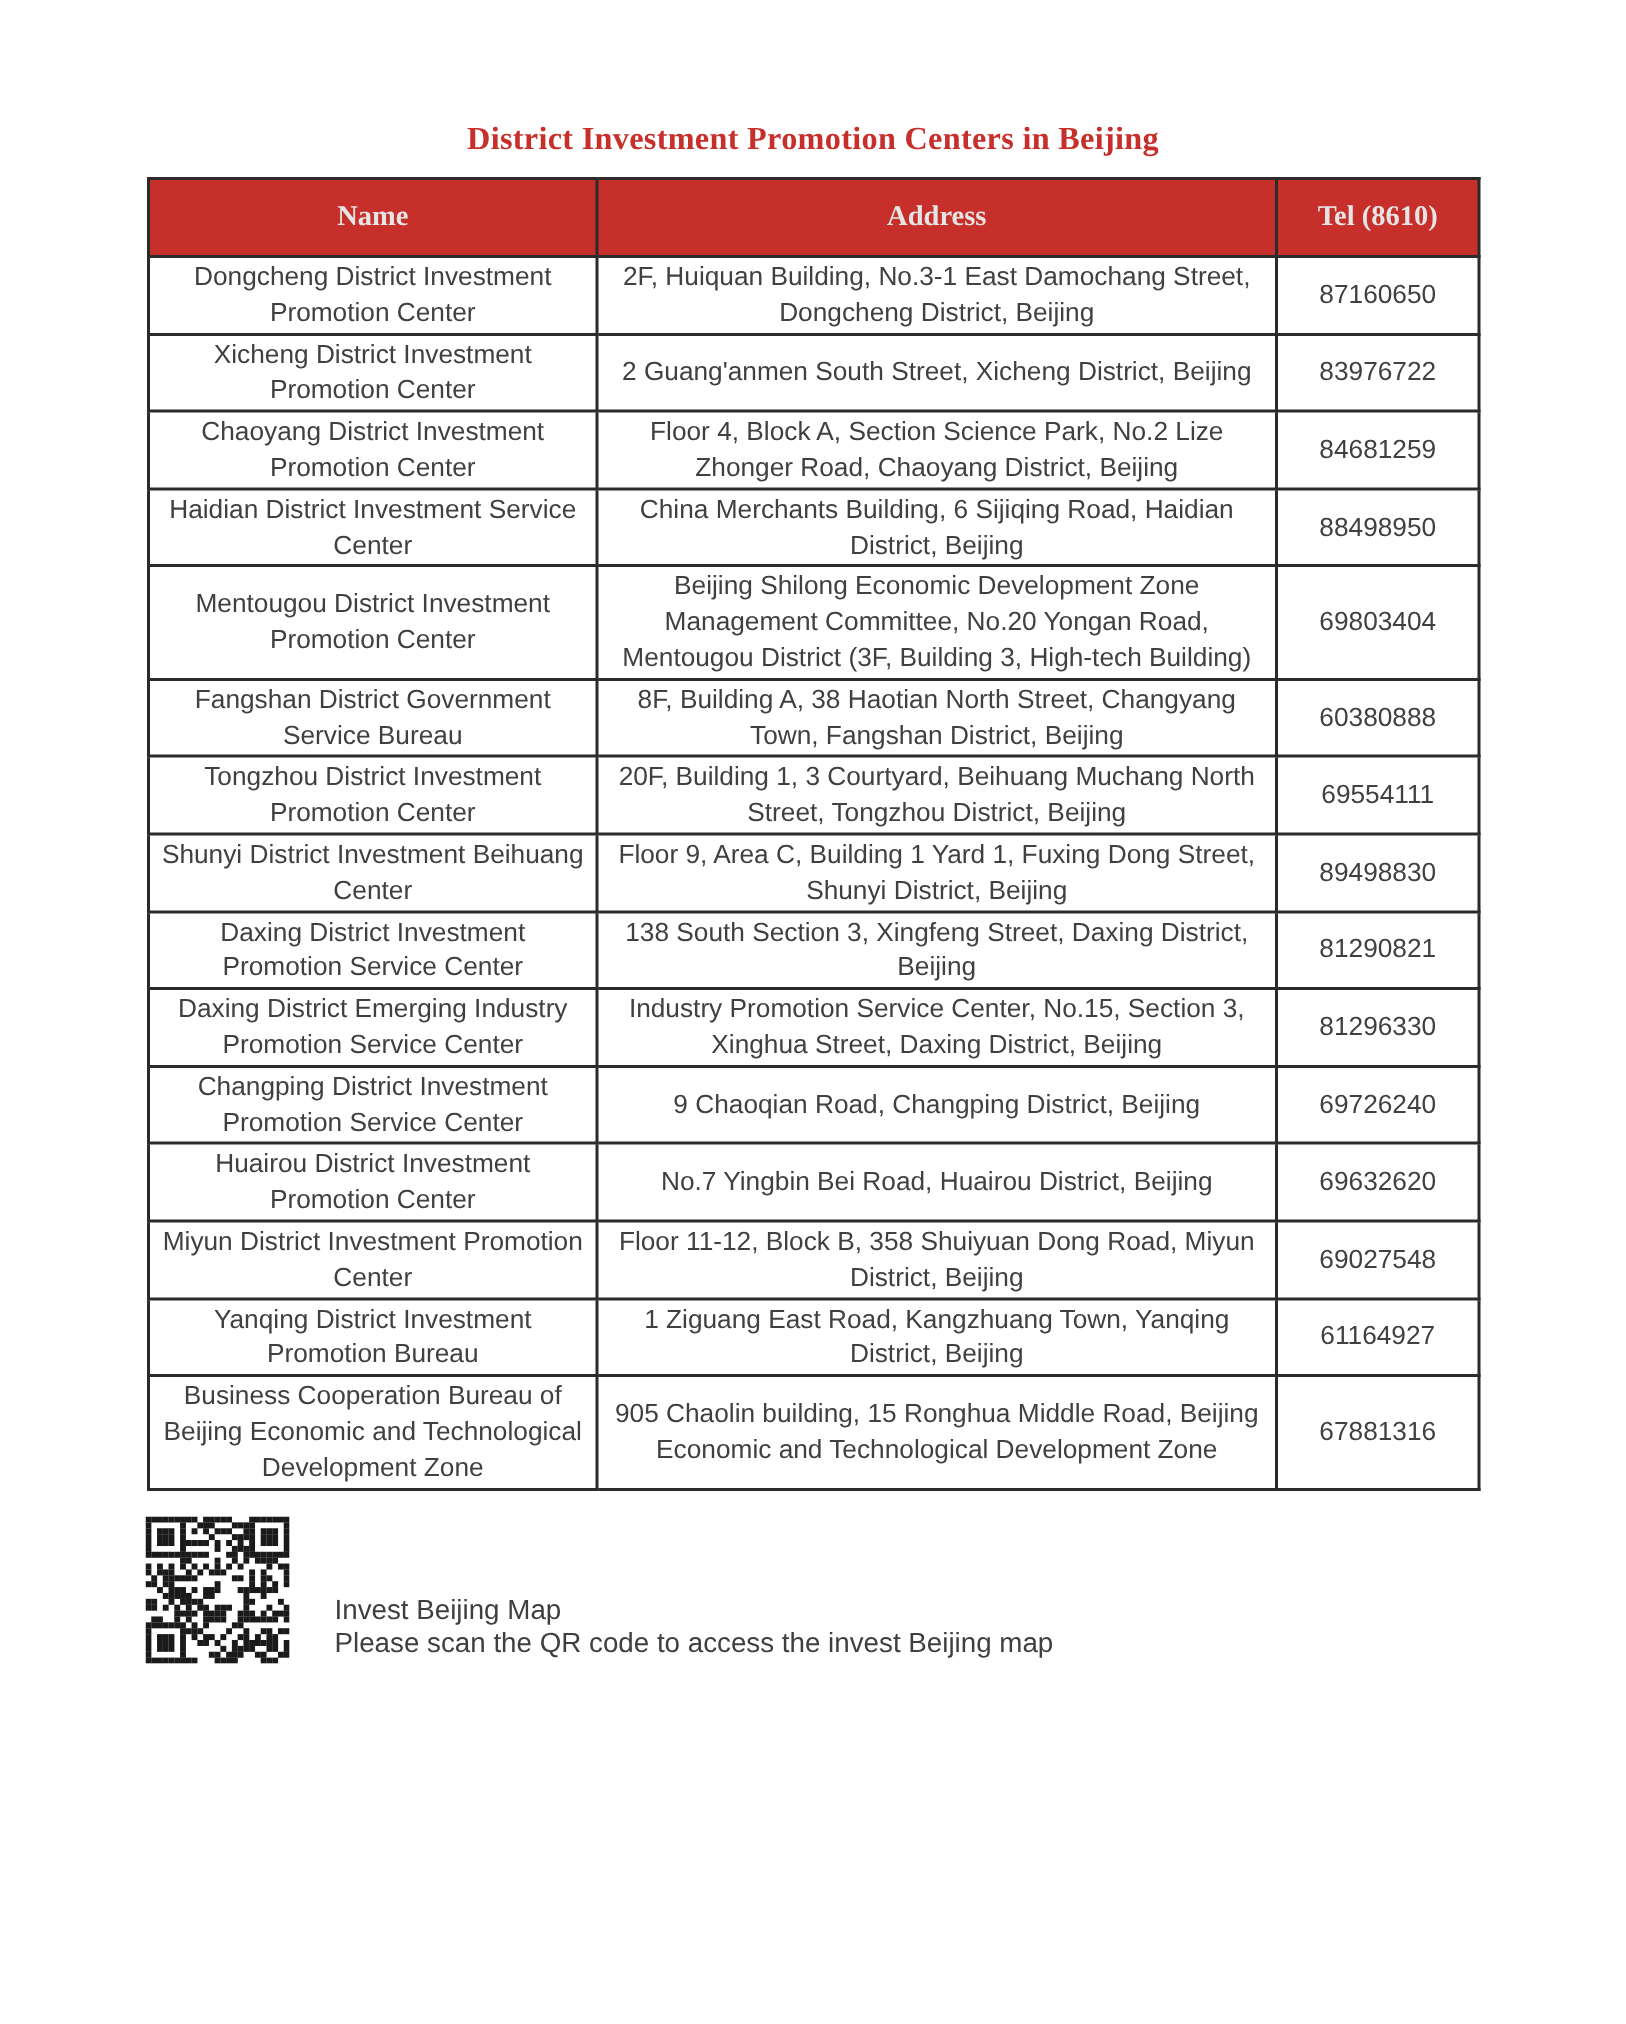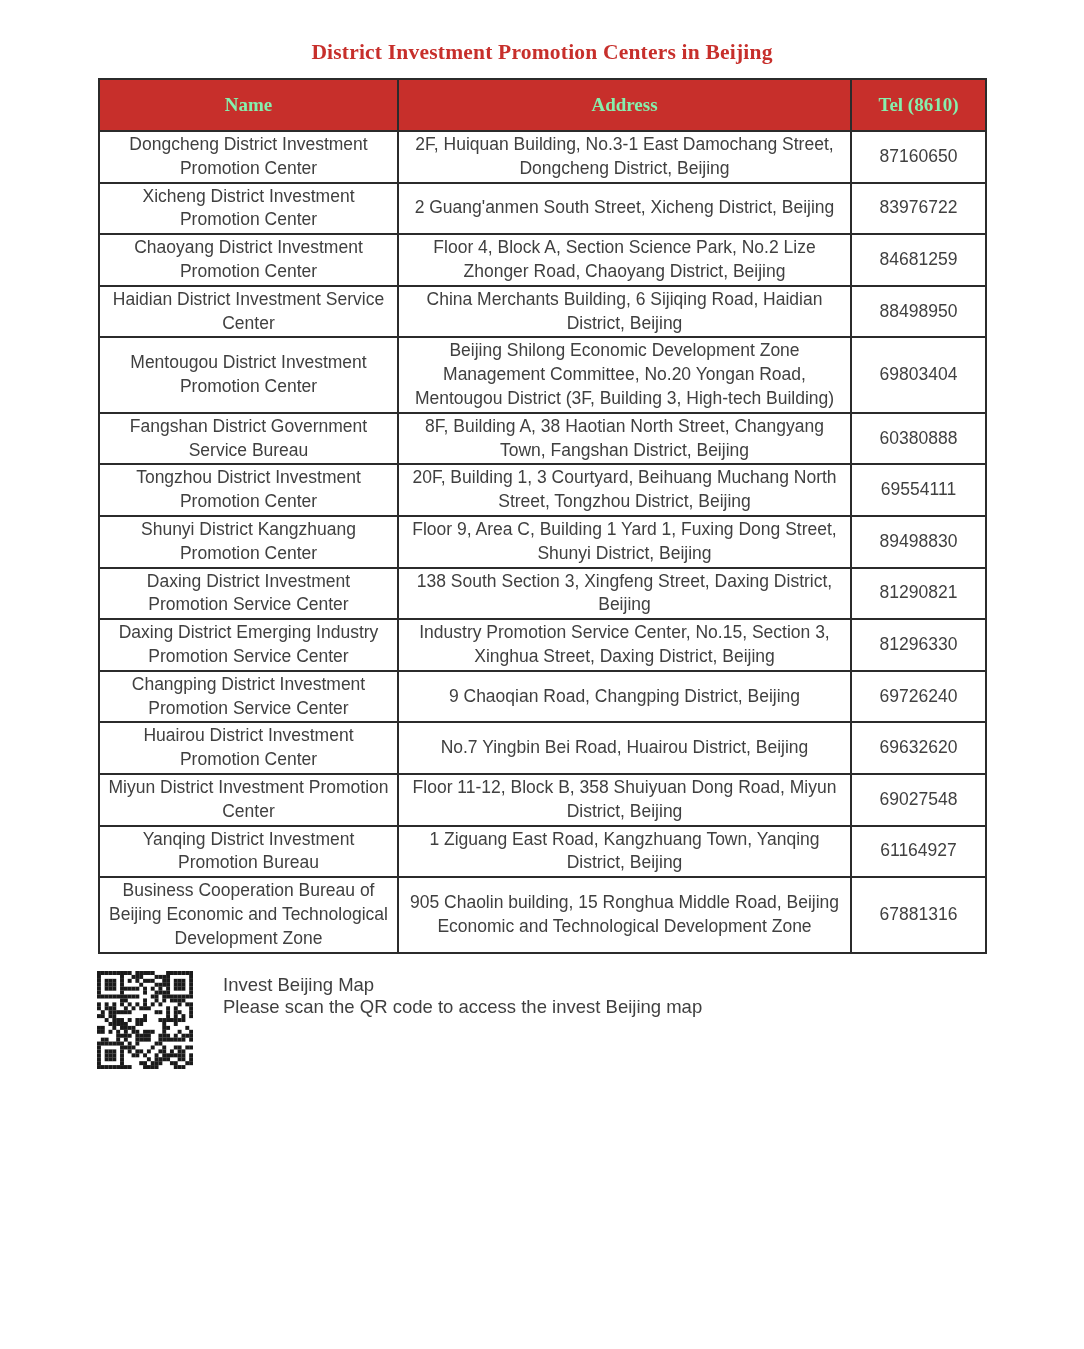--- a/index.html
+++ b/index.html
@@ -9,40 +9,40 @@
   }
   html,body{margin:0;padding:0;}
   body{
     width:1084px;height:1349px;
     background:#ffffff;
     font-family:"Liberation Sans", sans-serif;
     overflow:hidden;
   }
   .page-title{
     margin:0;
-    padding-top:40px;
+    padding-top:80px;
     text-align:center;
     font-family:"Liberation Serif", serif;
     font-weight:bold;
     font-size:21.5px;
     color:var(--red);
     letter-spacing:.2px;
   }
   table.centers{
     border-collapse:collapse;
     table-layout:fixed;
     width:887px;
     margin:13px 0 0 98px;
   }
   table.centers col.c-name{width:299px;}
   table.centers col.c-address{width:453px;}
   table.centers col.c-tel{width:135px;}
   table.centers th{
     background:var(--red);
-    color:#86efac;
+    color:#e5e5e5;
     font-family:"Liberation Serif", serif;
     font-weight:bold;
     font-size:19px;
     padding:14px 4px;
     border:2px solid var(--border);
     text-align:center;
   }
   table.centers td{
     border:2px solid var(--border);
     color:var(--text);
@@ -59,21 +59,21 @@
   }
   .qr-box{
     width:96px;height:98px;
     flex:0 0 auto;
   }
   .qr-box svg{display:block;width:96px;height:98px;}
   .footer-text{
     margin-left:30px;
     display:flex;
     flex-direction:column;
-    justify-content:flex-start;
+    justify-content:flex-end;
     padding:3px 0 2px 0;
     color:#3f3f3f;
     font-size:18.5px;
   }
   .footer-text p{margin:0;line-height:1.2;}
 </style>
 </head>
 <body>
 
 <div class="page">
@@ -123,21 +123,21 @@
           <td>Fangshan District Government Service Bureau</td>
           <td>8F, Building A, 38 Haotian North Street, Changyang Town, Fangshan District, Beijing</td>
           <td>60380888</td>
         </tr>
         <tr>
           <td>Tongzhou District Investment Promotion Center</td>
           <td>20F, Building 1, 3 Courtyard, Beihuang Muchang North Street, Tongzhou District, Beijing</td>
           <td>69554111</td>
         </tr>
         <tr>
-          <td>Shunyi District Kangzhuang Promotion Center</td>
+          <td>Shunyi District Investment Beihuang Center</td>
           <td>Floor 9, Area C, Building 1 Yard 1, Fuxing Dong Street, Shunyi District, Beijing</td>
           <td>89498830</td>
         </tr>
         <tr>
           <td>Daxing District Investment Promotion Service Center</td>
           <td>138 South Section 3, Xingfeng Street, Daxing District, Beijing</td>
           <td>81290821</td>
         </tr>
         <tr>
           <td>Daxing District Emerging Industry Promotion Service Center</td>

